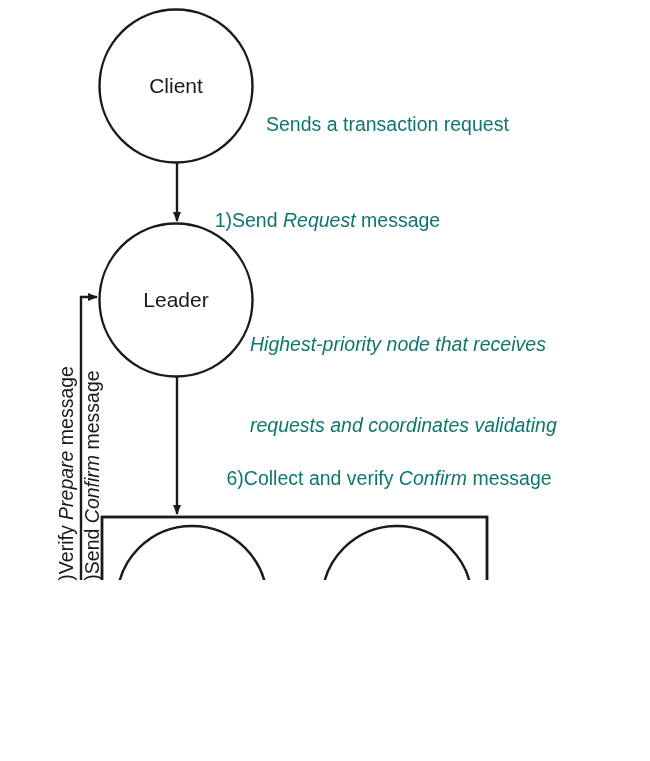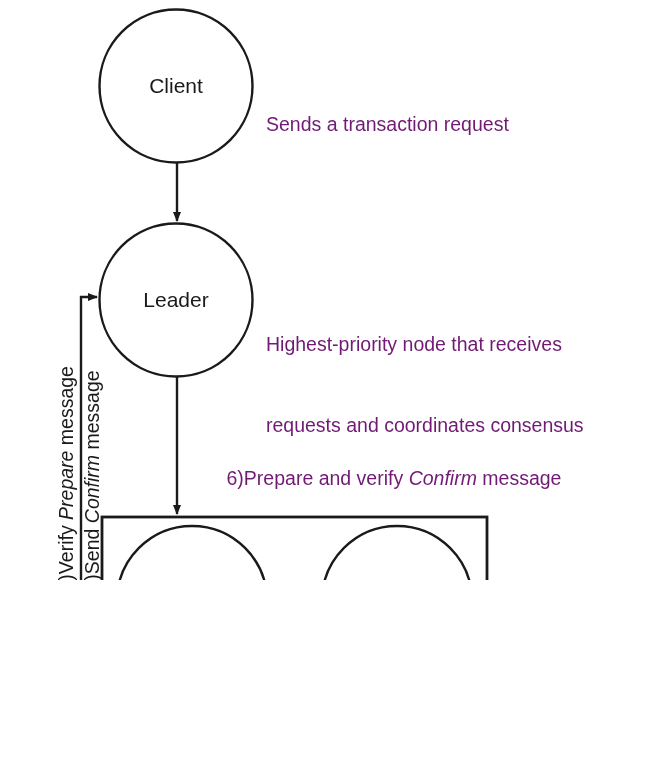--- a/index.html
+++ b/index.html
@@ -30,21 +30,21 @@
   .node-label {
     font-family: "Liberation Sans", sans-serif;
     font-size: 21px;
     fill: #1a1a1a;
   }
   .txt {
     position: absolute;
     font-family: "Liberation Sans", sans-serif;
     font-size: 19.5px;
     line-height: 27px;
-    color: #701a75;
+    color: #0f766e;
     white-space: pre;
   }
   .txt em {
     font-style: italic;
   }
   .rot-wrap {
     position: absolute;
     left: 0;
     top: 0;
     width: 650px;
@@ -95,29 +95,32 @@
     <text class="node-label" x="397" y="609" text-anchor="middle">Validator</text>
 
   </svg>
 
   <div class="txt" style="left:275px; top:588px; font-size:24px; letter-spacing:1px;">•••</div>
 
   <div class="txt" style="left:266px; top:57px;">
     <div>Sends a transaction request</div>
   </div>
 
+  <div class="txt" style="left:193px; top:180px;">
+    <span>1)</span><span>Send </span><em>Request</em><span> message</span>
+  </div>
 
-  <div class="txt" style="left:266px; top:277px;">
+  <div class="txt" style="left:250px; top:277px;font-style:italic;">
     <div>Highest-priority node that receives</div>
-    <div>requests and coordinates consensus</div>
+    <div>requests and coordinates validating</div>
   </div>
 
   <div class="txt" style="left:194px; top:384px;">
     <div>
-      <span>6)</span><span>Prepare and verify </span><em>Confirm</em><span> message</span>
+      <span>6)</span><span>Collect and verify </span><em>Confirm</em><span> message</span>
     </div>
     
   </div>
 
   <div class="rot-wrap">
     <div class="rot" style="left:26px; top:624px;">
       <span>4)</span><span>Verify </span><em>Prepare</em><span> message</span>
     </div>
     <div class="rot" style="left:52px; top:624px;">
       <span>5)</span><span>Send </span><em>Confirm</em><span> message</span>

